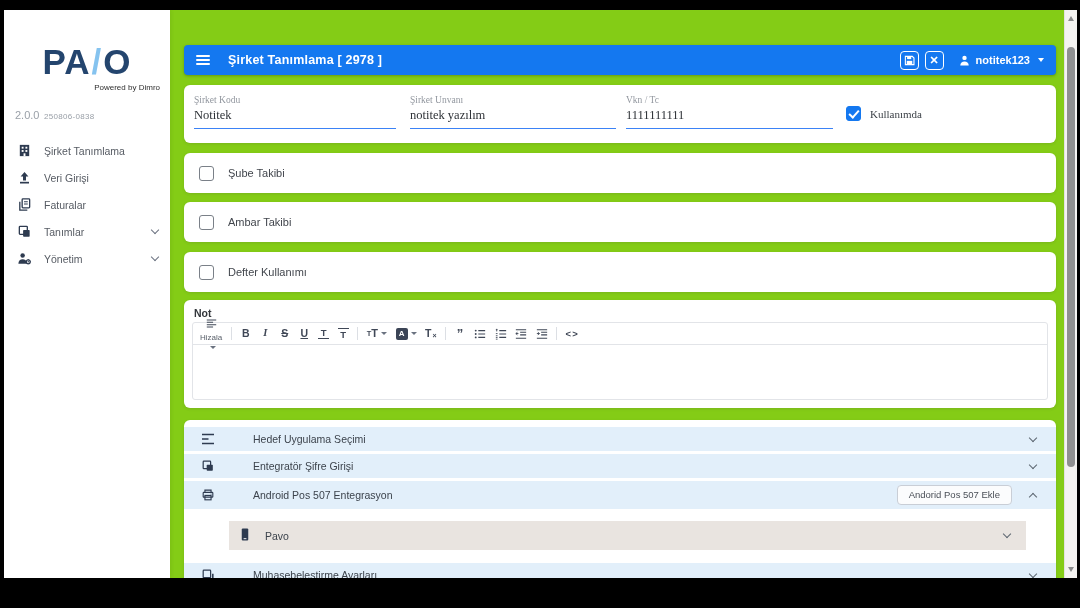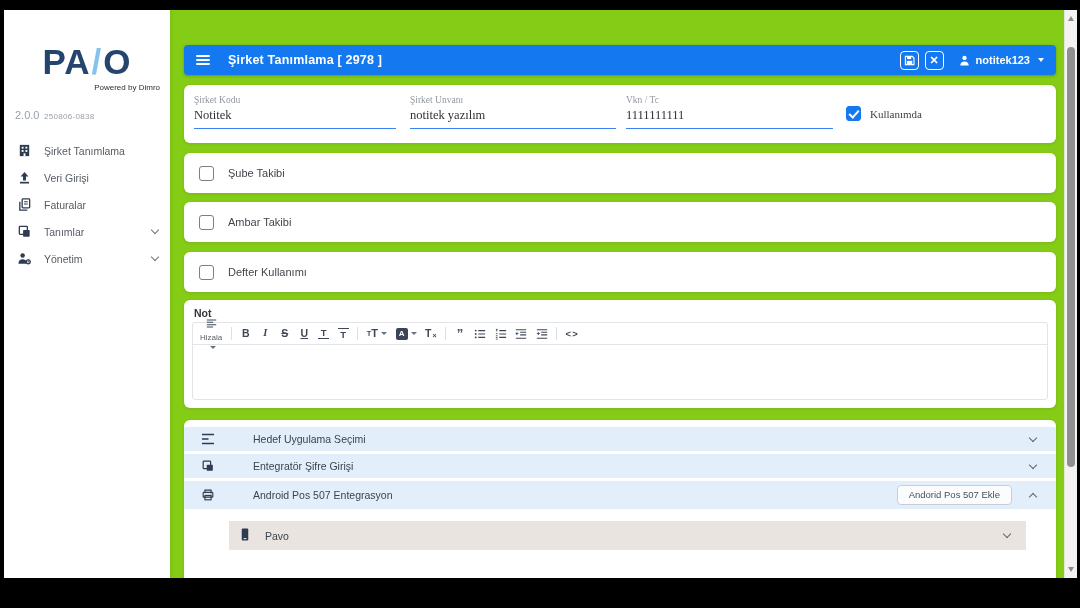--- a/index.html
+++ b/index.html
@@ -378,20 +378,30 @@
             <svg width="10" height="13" viewBox="0 0 10 14">
                 <rect x="1.5" y="0.5" width="7" height="13" rx="1.2" fill="#2e3b50"></rect>
                 <rect x="3.5" y="11" width="3" height="1" fill="#fff"></rect>
               </svg>
           </span>
           <span class="alabel">Pavo</span>
           <span class="achev down"></span>
         </div>
       </div>
 
+      <div class="acc-row">
+        <span class="aico">
+          <svg width="14" height="14" viewBox="0 0 16 16" fill="none" stroke="#2e3b50">
+              <rect x="2.5" y="2.5" width="8.5" height="8.5" rx="0.8" stroke-width="1.4"></rect>
+              <path d="M13.5 6.5 v7 h-7" stroke-width="1.8"></path>
+            </svg>
+        </span>
+        <span class="alabel">Muhasebeleştirme Ayarları</span>
+        <span class="achev down"></span>
+      </div>
     </div>
 
     <div class="vscroll">
       <span class="sb-arrow sb-up"></span>
       <span class="vthumb"></span>
       <span class="sb-arrow sb-down"></span>
     </div>
 
   </section>
 </div>

